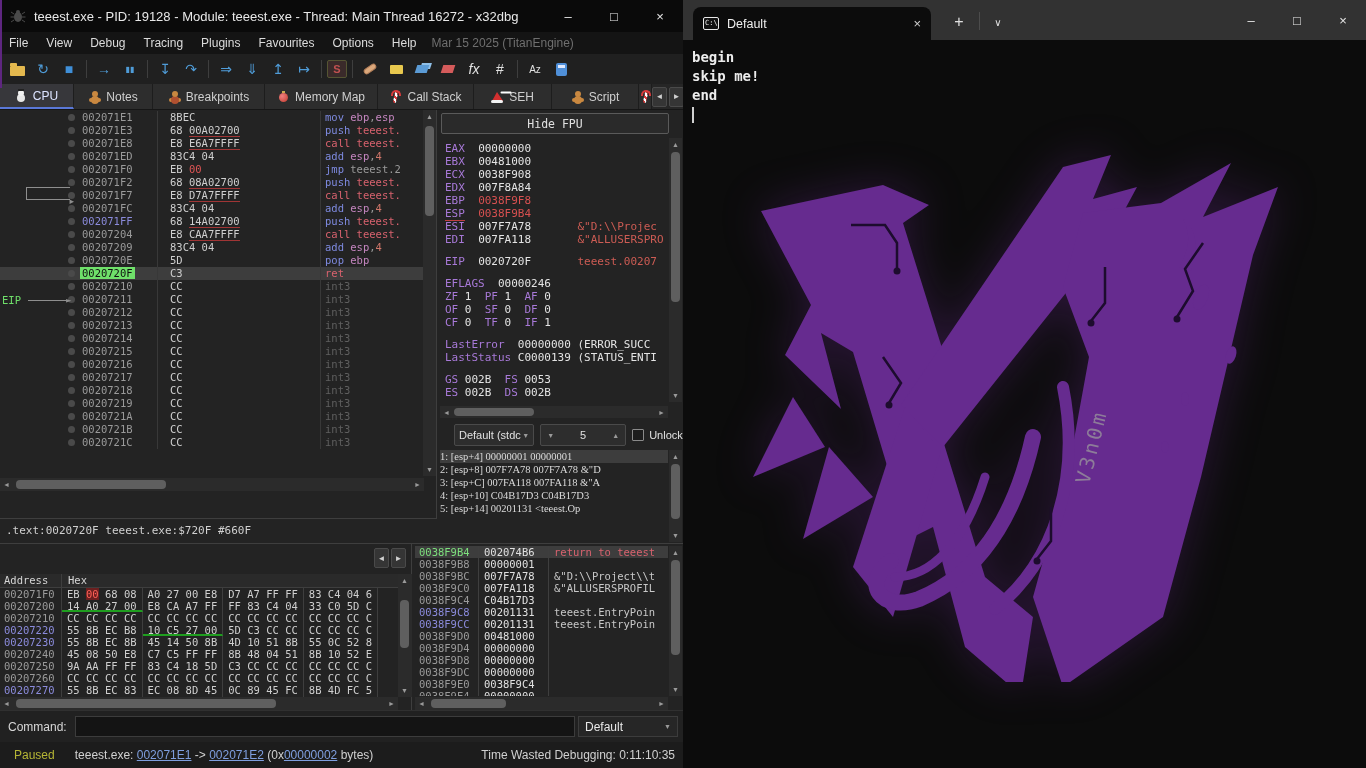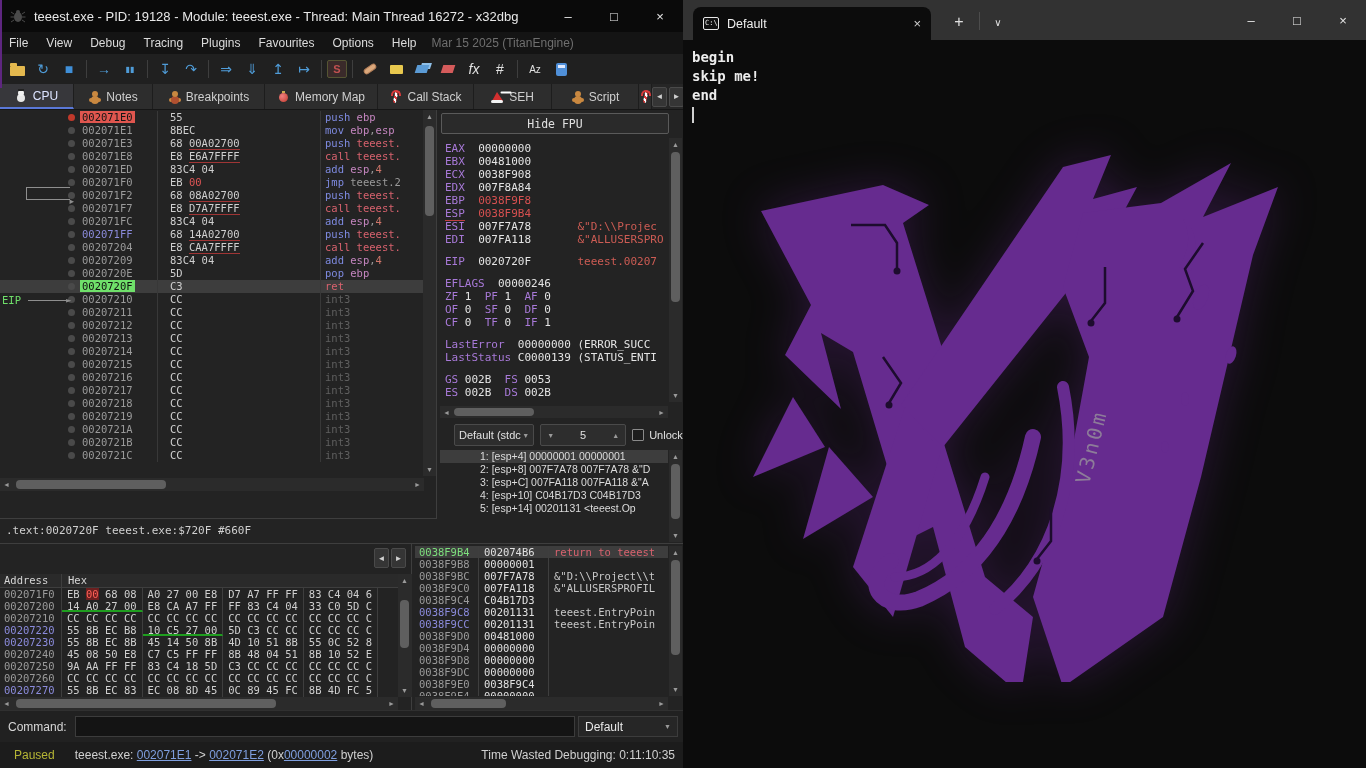--- a/index.html
+++ b/index.html
@@ -94,21 +94,21 @@
   .regs-vscroll{position:absolute;right:1px;top:28px;width:13px;height:264px;background:#2b2b2b;}
   .regs-hscroll{position:absolute;left:2px;top:296px;width:228px;height:12px;background:#2b2b2b;}
   .combo-row{position:absolute;left:0;top:312px;width:245px;height:26px;display:flex;align-items:center;gap:6px;padding-left:4px;margin-left:12px;}
   .ccombo{width:86px;height:22px;background:#2d2d2d;border:1px solid #4a4a4a;border-radius:2px;color:#e0e0e0;font-size:11px;display:flex;align-items:center;padding:0 4px;white-space:nowrap;overflow:hidden;}
   .ccombo .arr{margin-left:auto;font-size:7px;color:#9a9a9a;}
   .cspin{width:92px;height:22px;background:#2d2d2d;border:1px solid #4a4a4a;border-radius:2px;color:#e0e0e0;font-size:11px;display:flex;align-items:center;justify-content:space-between;padding:0 6px;}
   .cspin .arr{font-size:7px;color:#9a9a9a;}
   .chkwrap{display:flex;align-items:center;gap:5px;color:#e0e0e0;font-size:11px;}
   .chk{width:12px;height:12px;border:1px solid #8a8a8a;background:#1d1d1d;border-radius:1px;}
   .argbox{position:absolute;left:2px;top:340px;width:228px;height:92px;overflow:hidden;}
-  .aline{height:13px;line-height:13px;font-family:Liberation Sans, sans-serif;font-size:10.5px;color:#dcdcdc;white-space:pre;padding-left:40px;}
+  .aline{height:13px;line-height:13px;font-family:Liberation Serif, serif;font-size:10.5px;color:#dcdcdc;white-space:pre;}
   .aline.sel{background:#3d3d3d;}
   .args-vscroll{position:absolute;right:1px;top:340px;width:13px;height:92px;background:#2b2b2b;}
 
   
   .bottom{position:absolute;left:0;top:543px;width:683px;height:167px;background:#232323;border-top:1px solid #3e3e3e;}
   .dumppane{position:absolute;left:0;top:0;width:412px;height:167px;border-right:1px solid #3e3e3e;}
   .dumptabs{position:absolute;left:0;top:2px;width:412px;height:26px;display:flex;}
   .dump-head{position:absolute;left:0;top:30px;width:398px;height:14px;background:#2a2a2a;border-bottom:1px solid #3e3e3e;display:flex;font-family:"DejaVu Sans Mono",monospace;font-size:10.5px;color:#d6d6d6;line-height:13px;}
   .dh-addr{width:62px;padding-left:4px;border-right:1px solid #3e3e3e;}
   .dh-hex{padding-left:6px;}
@@ -280,28 +280,20 @@
           <span class="tarrow">◄</span>
           <span class="tarrow">►</span>
         </span>
       </div>
 
     <div class="cpu">
       <div class="disasm">
         <div class="drows" id="drows">
             <div class="drow">
               <span class="dgut">
-                <span class="dot bp"></span>
-              </span>
-              <span class="daddr"><span class="at a-bp">002071E0</span></span>
-              <span class="dbytes"><span class="s">55</span></span>
-              <span class="dinstr"><span class="s mn">push </span><span class="s reg">ebp</span></span>
-            </div>
-            <div class="drow">
-              <span class="dgut">
                 <span class="dot"></span>
               </span>
               <span class="daddr"><span class="at">002071E1</span></span>
               <span class="dbytes"><span class="s">8BEC</span></span>
               <span class="dinstr"><span class="s mn">mov </span><span class="s reg">ebp</span><span class="s pl">,</span><span class="s reg">esp</span></span>
             </div>
             <div class="drow">
               <span class="dgut">
                 <span class="dot"></span>
               </span>

